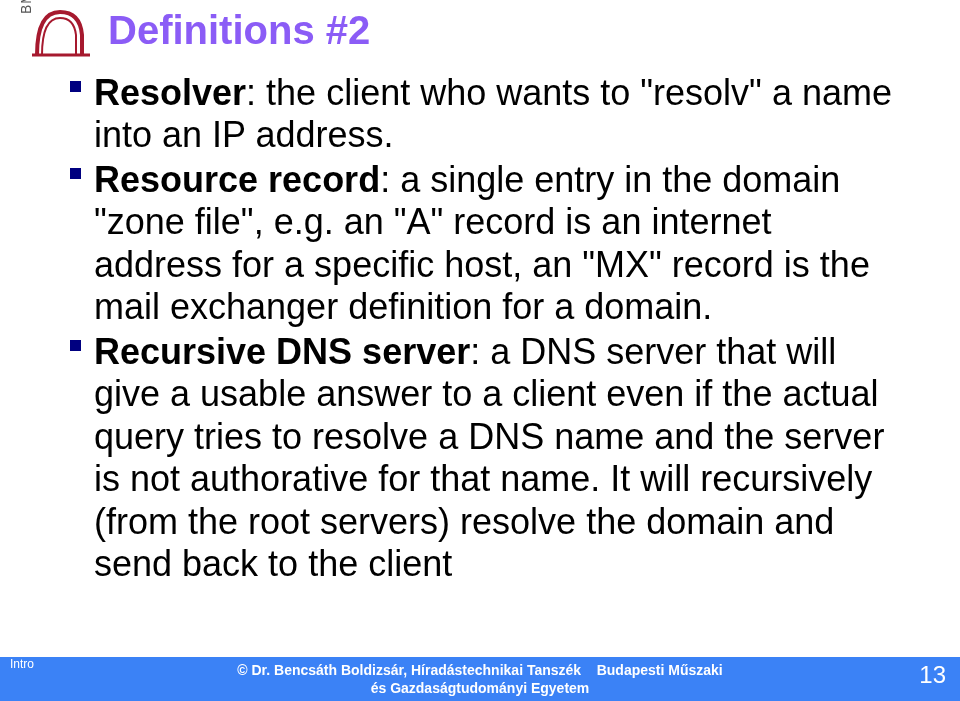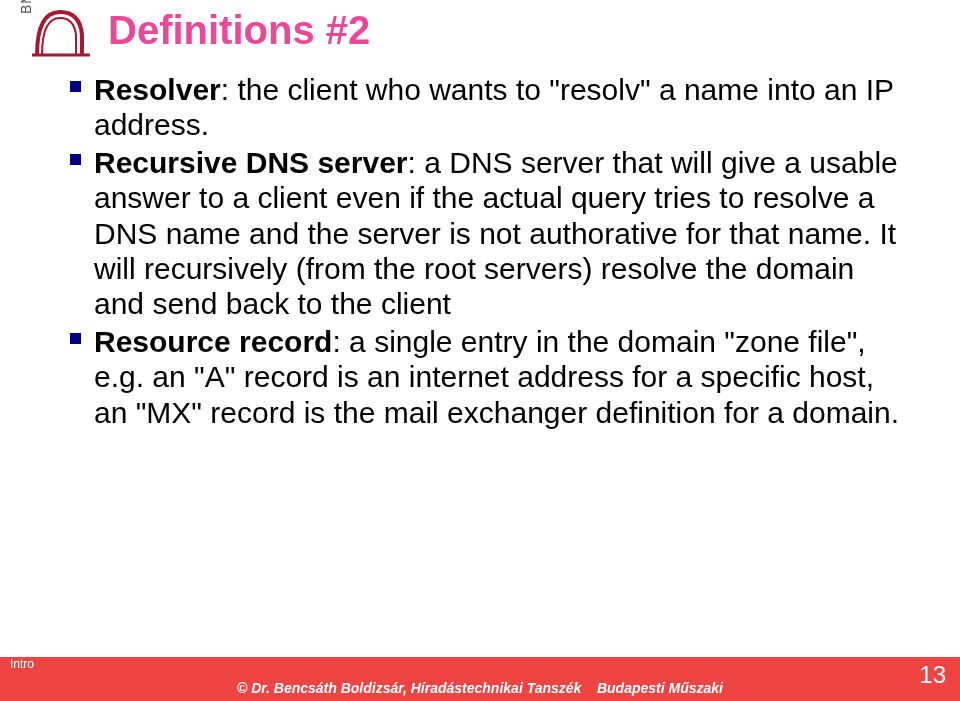--- a/index.html
+++ b/index.html
@@ -32,73 +32,73 @@
     position: absolute;
     left: 32px;
     top: 0;
   }
   .slide-title {
     position: absolute;
     left: 108px;
     top: 8px;
     font-size: 40px;
     font-weight: bold;
-    color: #ec4899;
+    color: #8b5cf6;
   }
   .content-area {
     position: absolute;
     left: 70px;
     top: 72px;
     width: 830px;
   }
   .bullet-item {
     margin-bottom: 2px;
     padding-left: 24px;
     position: relative;
-    font-size: 30px;
+    font-size: 36px;
     line-height: 1.18;
     color: #000;
   }
   .bullet-marker {
     position: absolute;
     left: 0;
     top: 9px;
     width: 11px;
     height: 11px;
     background: #000080;
   }
   .term-bold { font-weight: bold; }
   .footer-bar {
     position: absolute;
     left: 0;
     bottom: 0;
     width: 960px;
     height: 44px;
-    background: #ef4444;
+    background: #3b82f6;
     display: flex;
     align-items: center;
   }
   .intro-label {
     position: absolute;
     left: 10px;
     bottom: 30px;
     color: #fff;
     font-size: 12px;
   }
   .footer-center {
     position: absolute;
     left: 0;
     bottom: 4px;
     width: 960px;
     text-align: center;
     color: #fff;
     font-size: 14px;
     line-height: 1.3;
   }
-  .footer-center .upper { font-weight: bold; font-style: italic; }
+  .footer-center .upper { font-weight: bold; }
   .page-num {
     position: absolute;
     right: 14px;
     bottom: 12px;
     color: #fff;
     font-size: 24px;
   }
 </style>
 </head>
 <body>
@@ -115,29 +115,30 @@
 
 <h1 class="slide-title">Definitions #2</h1>
 
 <div class="content-area">
   <div class="bullet-item">
     <div class="bullet-marker"></div>
     <span class="term-bold">Resolver</span><span>: the client who wants to "resolv" a name into an IP address.</span>
   </div>
   <div class="bullet-item">
     <div class="bullet-marker"></div>
-    <span class="term-bold">Recursive DNS server</span><span>: a DNS server that will give a usable  answer to a client even if the actual query tries to resolve a DNS name and the server is not authorative for that name. It will recursively (from the root servers) resolve the domain and send back to the client</span>
+    <span class="term-bold">Resource record</span><span>: a single entry in the domain "zone file", e.g. an "A" record is an internet address for a specific host, an "MX" record is the mail exchanger definition for a domain.</span>
   </div>
   <div class="bullet-item">
     <div class="bullet-marker"></div>
-    <span class="term-bold">Resource record</span><span>: a single entry in the domain "zone file", e.g. an "A" record is an internet address for a specific host, an "MX" record is the mail exchanger definition for a domain.</span>
+    <span class="term-bold">Recursive DNS server</span><span>: a DNS server that will give a usable  answer to a client even if the actual query tries to resolve a DNS name and the server is not authorative for that name. It will recursively (from the root servers) resolve the domain and send back to the client</span>
   </div>
 </div>
 
 <div class="footer-bar">
   <div class="intro-label">Intro</div>
   <div class="footer-center">
     <span class="upper">
       <span>©  Dr. Bencsáth Boldizsár, Híradástechnikai Tanszék</span>&nbsp;&nbsp;&nbsp;&nbsp;<span>Budapesti Műszaki</span>
     </span><br>
+    <span class="upper">és Gazdaságtudományi Egyetem</span>
   </div>
   <div class="page-num">13</div>
 </div>
 
 </body></html>

